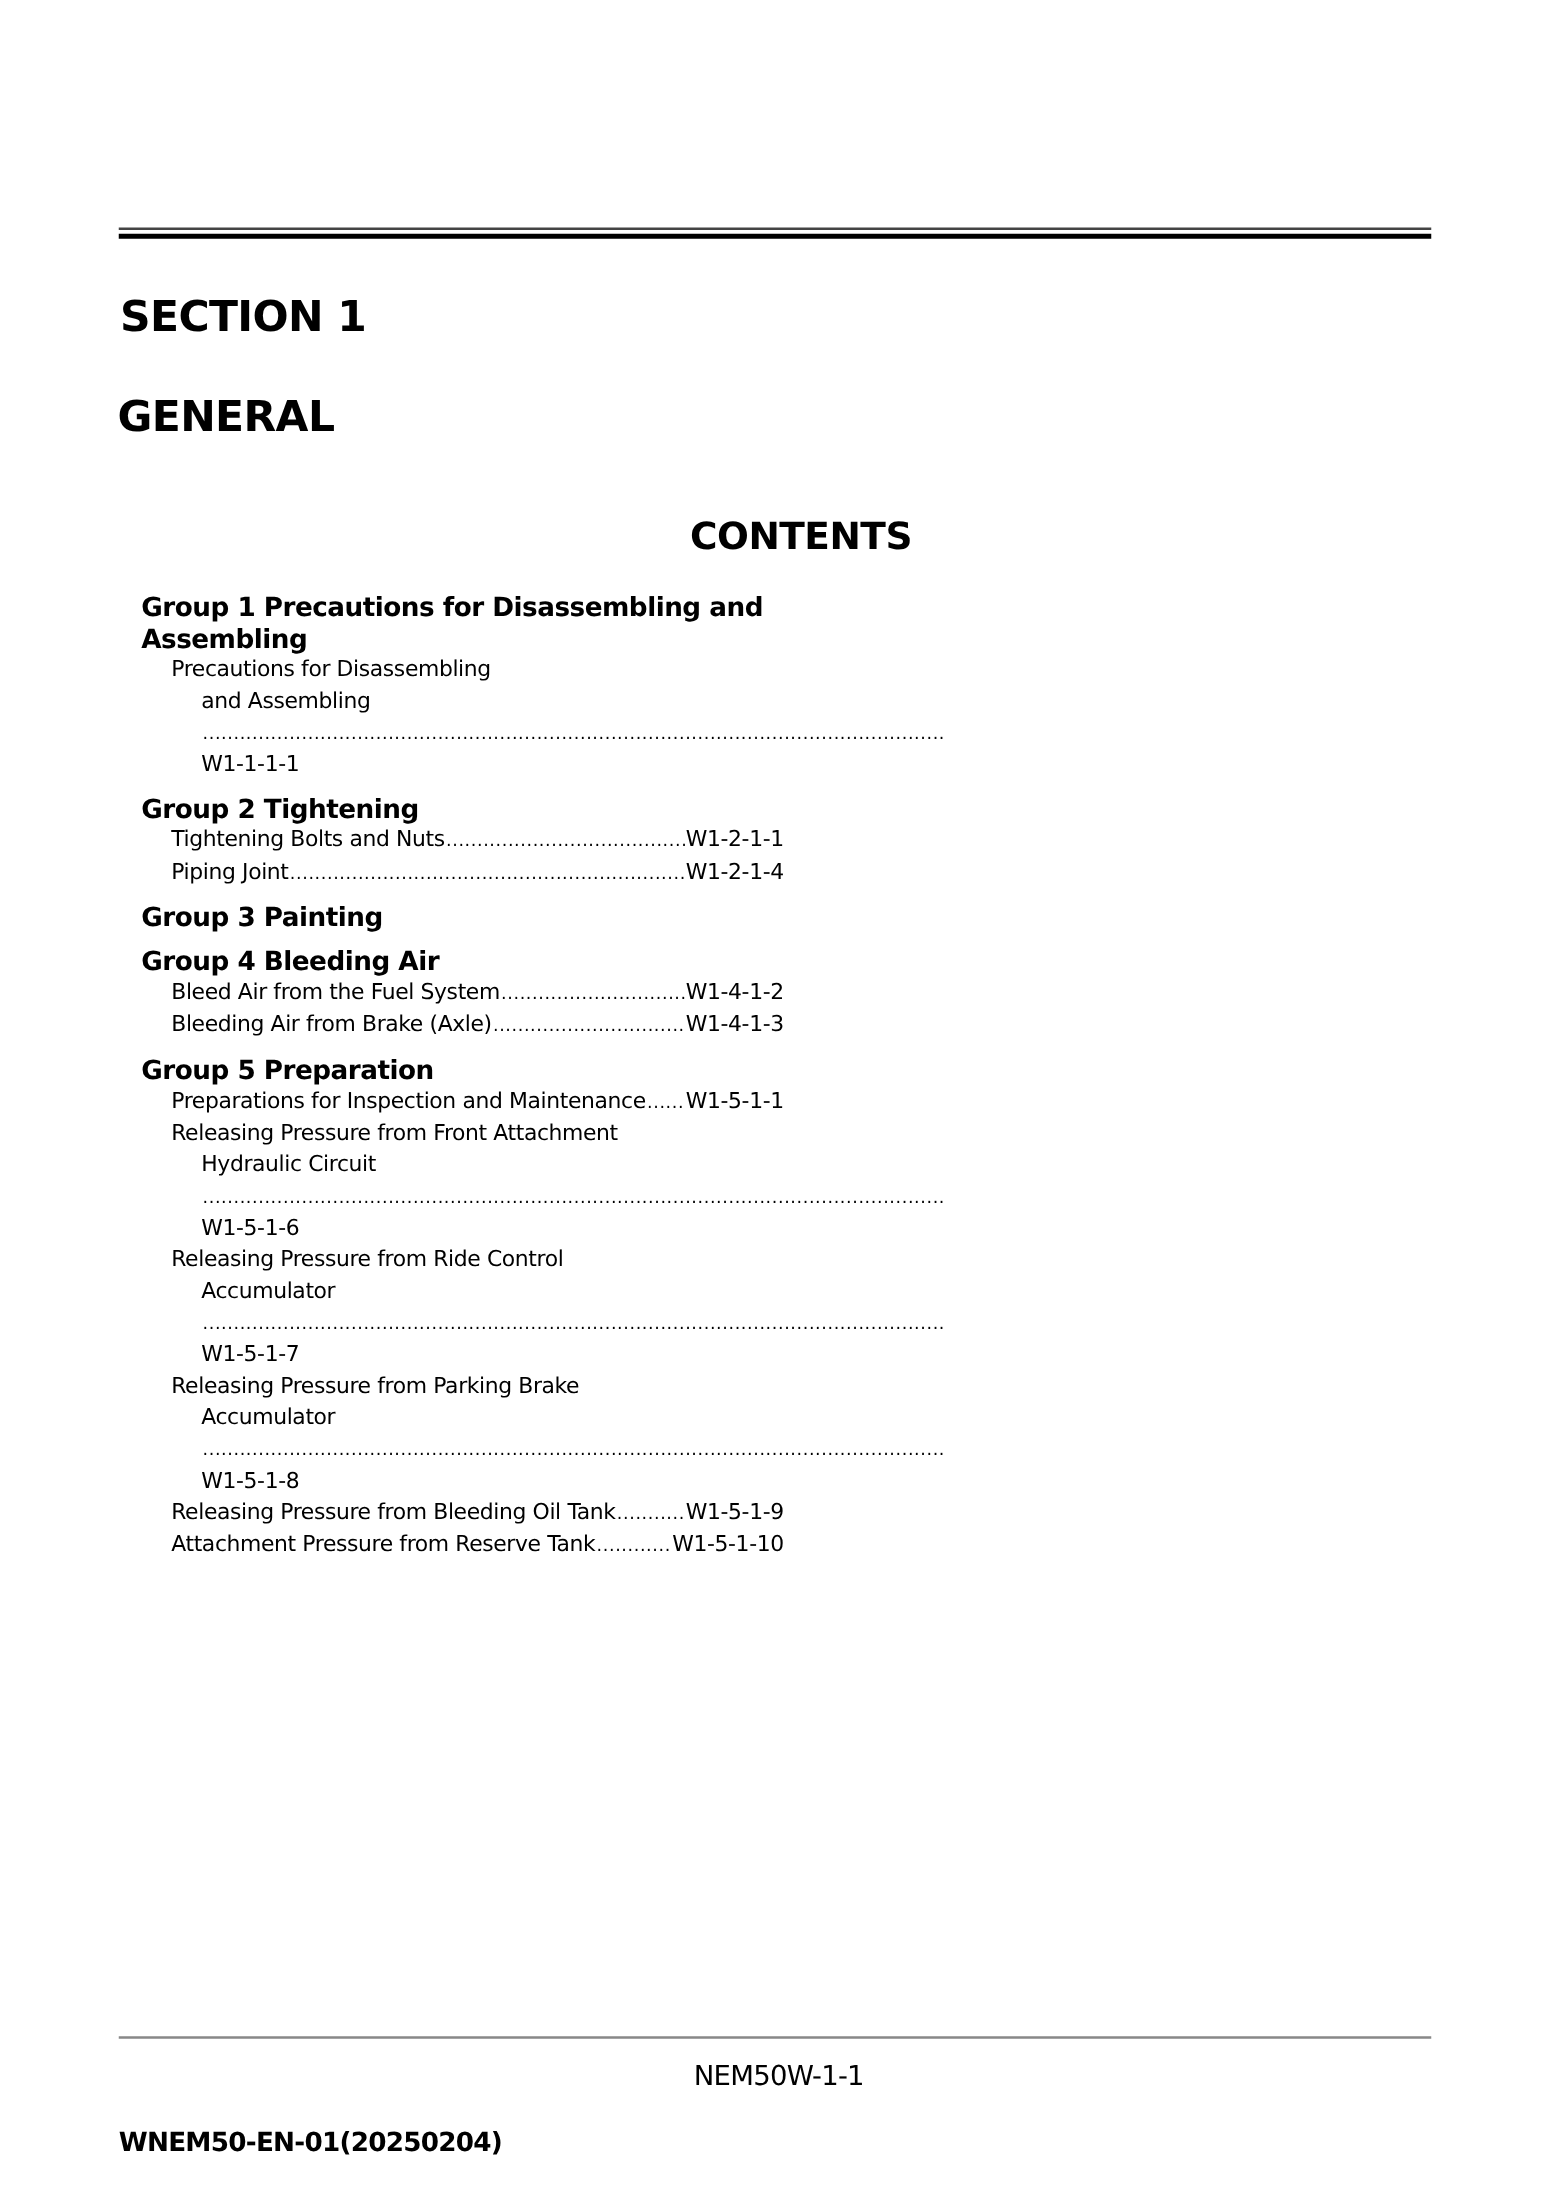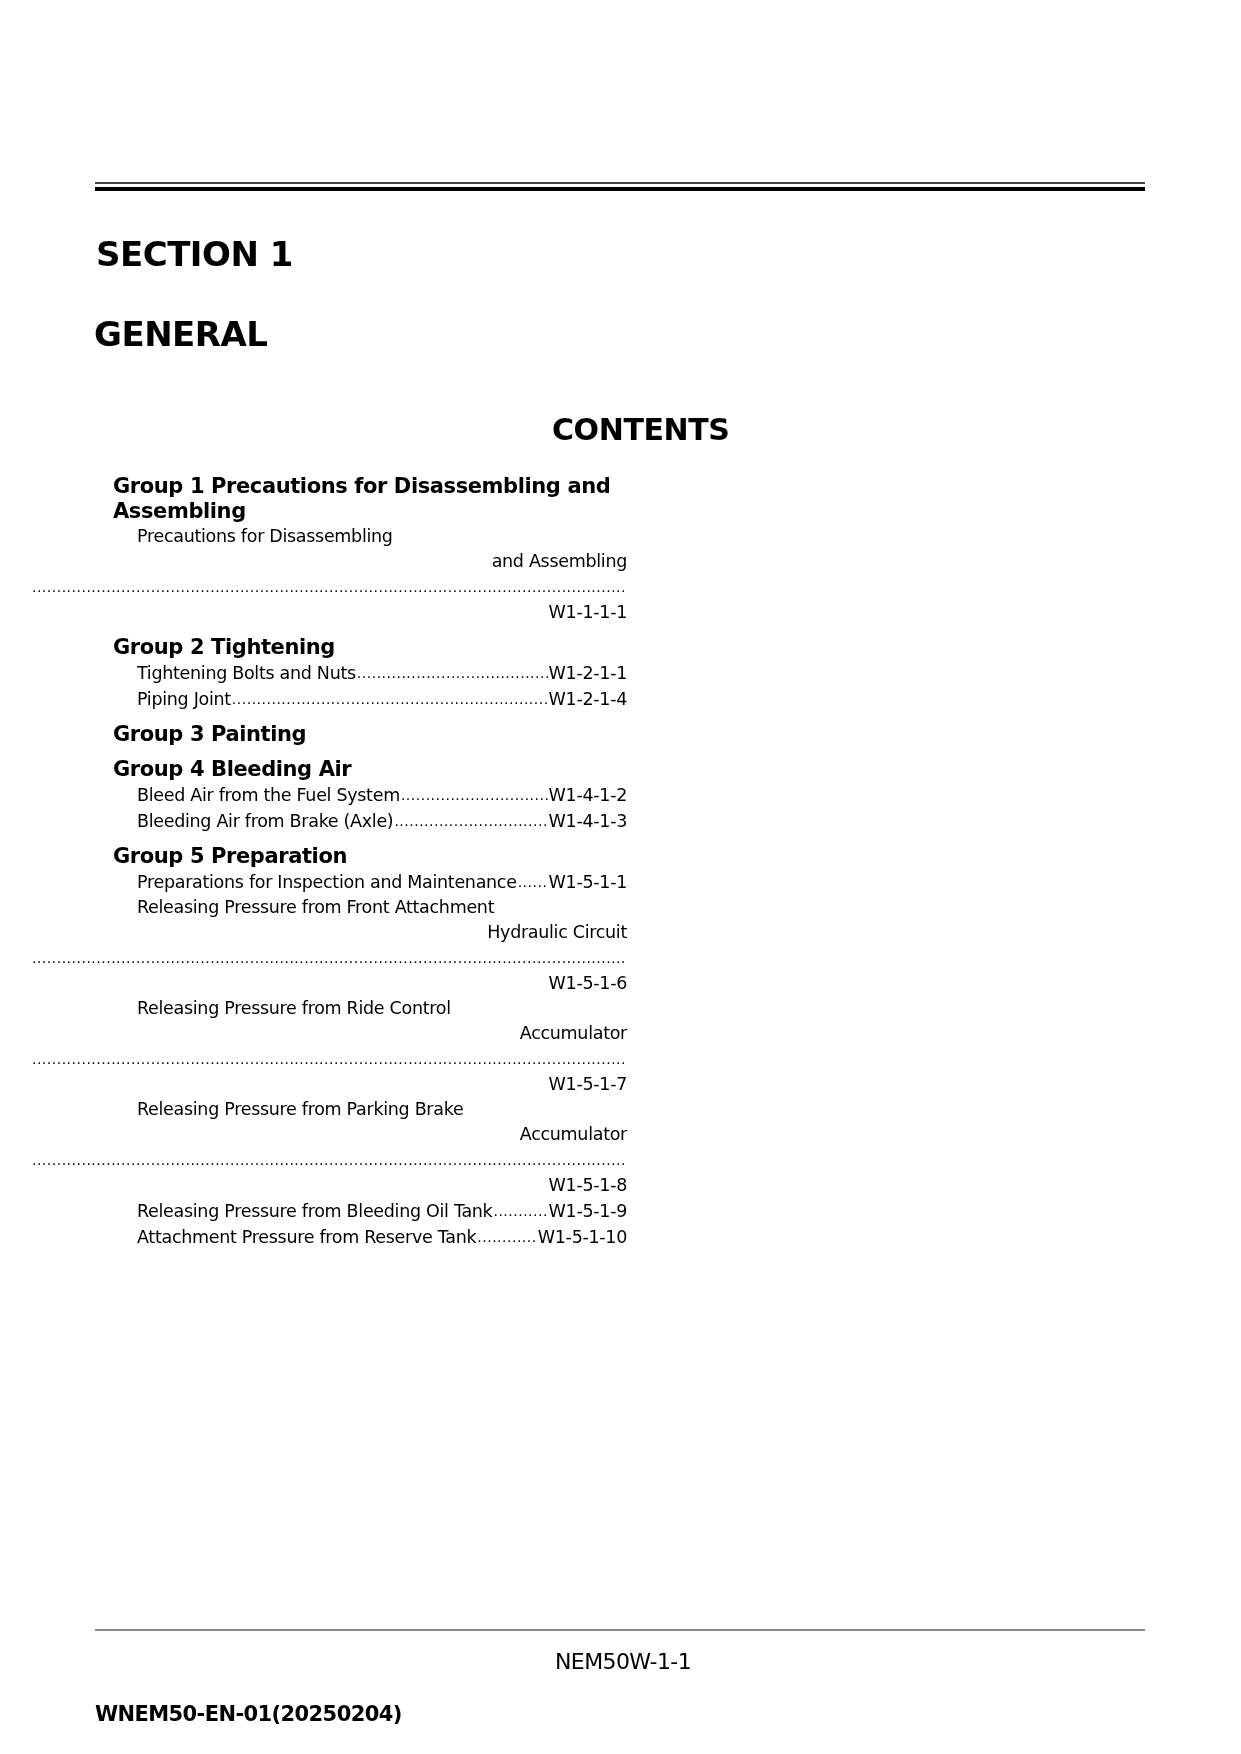--- a/index.html
+++ b/index.html
@@ -7,21 +7,21 @@
            font-family: "DejaVu Sans", "Liberation Sans", sans-serif; color: #000; }
     .rule-thin { position: absolute; left: 95px; width: 1050px; top: 182px; height: 2px; background: #444; }
     .rule-thick { position: absolute; left: 95px; width: 1050px; top: 187px; height: 4px; background: #000; }
     .section-label { position: absolute; left: 96px; top: 234px; font-size: 34px; font-weight: bold; line-height: 40px; white-space: nowrap; letter-spacing: -0.5px; }
     .section-title { position: absolute; left: 94px; top: 306px; font-size: 34px; font-weight: bold; line-height: 56px; white-space: nowrap; letter-spacing: -0.5px; }
     .contents-title { position: absolute; left: 552px; top: 415px; width: 140px; font-size: 30px; font-weight: bold; line-height: 30px; white-space: nowrap; letter-spacing: -0.4px; }
     .toc { position: absolute; left: 95px; top: 474px; width: 514px; margin-left: 18px; }
     .group { margin-bottom: 10px; }
     .group-title { font-size: 21px; font-weight: bold; line-height: 25px; letter-spacing: -0.4px; }
     .entry { position: relative; font-size: 17.5px; line-height: 25px; letter-spacing: -0.3px; }
-    .entry-line { display: flex; align-items: flex-end; padding-left: 24px; }
+    .entry-line { display: flex; align-items: flex-start; padding-left: 24px; }
     .entry-line.cont { padding-left: 48px; flex-direction: column; }
     .entry-text { white-space: nowrap; }
     .dots { flex: 1; overflow: hidden; white-space: nowrap; margin: 0 1px; }
     .dots::before { content: "........................................................................................................................"; letter-spacing: 0.5px; font-size: 14px; }
     .page { white-space: nowrap; }
     .footer-rule { position: absolute; left: 95px; width: 1050px; top: 1629px; height: 2px; background: #888; }
     .footer-left { position: absolute; left: 95px; top: 1703px; font-size: 21px; line-height: 22px; white-space: nowrap; letter-spacing: -0.6px; font-weight: bold; }
     .footer-center { position: absolute; left: 555px; top: 1648px; font-size: 22px; line-height: 28px; white-space: nowrap; letter-spacing: -0.6px; }
   </style>
 </head>

